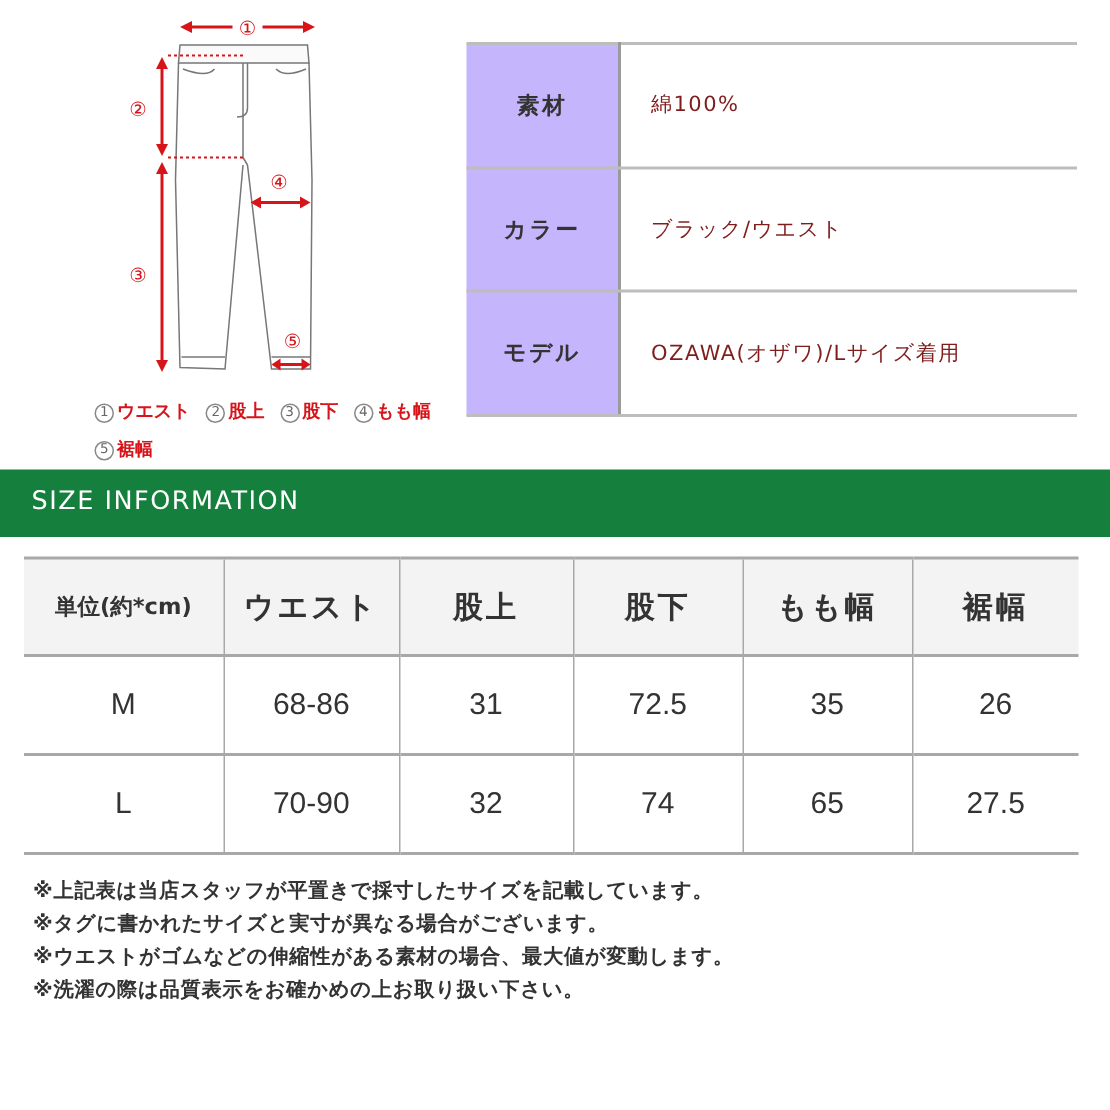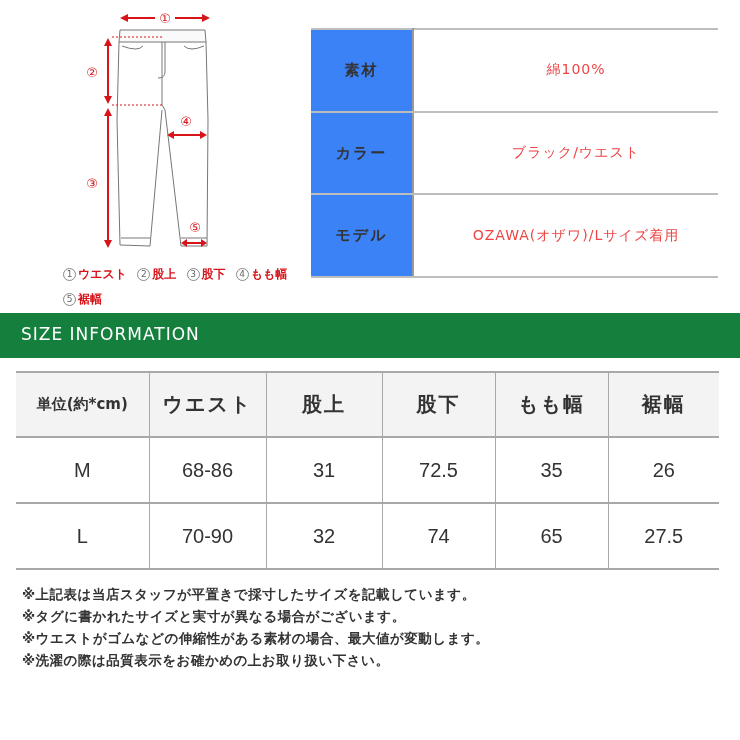--- a/index.html
+++ b/index.html
@@ -10,22 +10,22 @@
   .diagram { position: absolute; left: 0; top: 0; width: 300px; height: 310px; }
   .diagram svg { position: absolute; left: 0; top: 0; }
   .legend { position: absolute; left: 37px; top: 262px; width: 260px; font-size: 12px; font-weight: bold; color: #d7141a; line-height: 25px; margin-left: 26px; }
   .legend .item { display: inline-block; margin-right: 6px; white-space: nowrap; }
   .legend .num { display: inline-block; width: 13px; height: 13px; border: 1px solid #888; border-radius: 50%; color: #666; font-size: 9px; line-height: 11px; text-align: center; font-weight: normal; margin-right: 2px; vertical-align: 1px; }
 
   
   .spec { position: absolute; left: 311px; top: 28px; width: 407px; border-collapse: collapse; }
   .spec tr { height: 82.7px; }
   .spec td { border-top: 2px solid #bdbdbd; border-bottom: 2px solid #bdbdbd; font-size: 14px; }
-  .spec td.label { width: 102px; background: #3b82f6; border-right: 2px solid #9a9a9a; text-align: center; font-weight: bold; color: #333; font-size: 15px; letter-spacing: 2px; }
-  .spec td.value { padding-left: 20px; color: #ef4444; letter-spacing: 1px; text-align: center; }
+  .spec td.label { width: 102px; background: #c4b5fd; border-right: 2px solid #9a9a9a; text-align: center; font-weight: bold; color: #333; font-size: 15px; letter-spacing: 2px; }
+  .spec td.value { padding-left: 20px; color: #7f1d1d; letter-spacing: 1px; }
 
   
   .size-bar { position: absolute; left: 0; top: 313px; width: 740px; height: 45px; background: #15803d; }
   .size-bar .title { position: absolute; left: 21px; top: 11px; font-family: "DejaVu Sans", sans-serif; font-size: 17px; color: #ffffff; letter-spacing: 1px; }
 
   
   .size-table { position: absolute; left: 16px; top: 371px; width: 703px; border-collapse: collapse; table-layout: fixed; }
   .size-table th, .size-table td { text-align: center; border-left: 1px solid #a8a8a8; border-top: 2px solid #a8a8a8; border-bottom: 2px solid #a8a8a8; color: #333; margin-top: 40px; }
   .size-table tr > *:first-child { border-left: none; }
   .size-table th { background: #f3f3f3; height: 65px; font-weight: bold; font-size: 20px; letter-spacing: 2px; }

